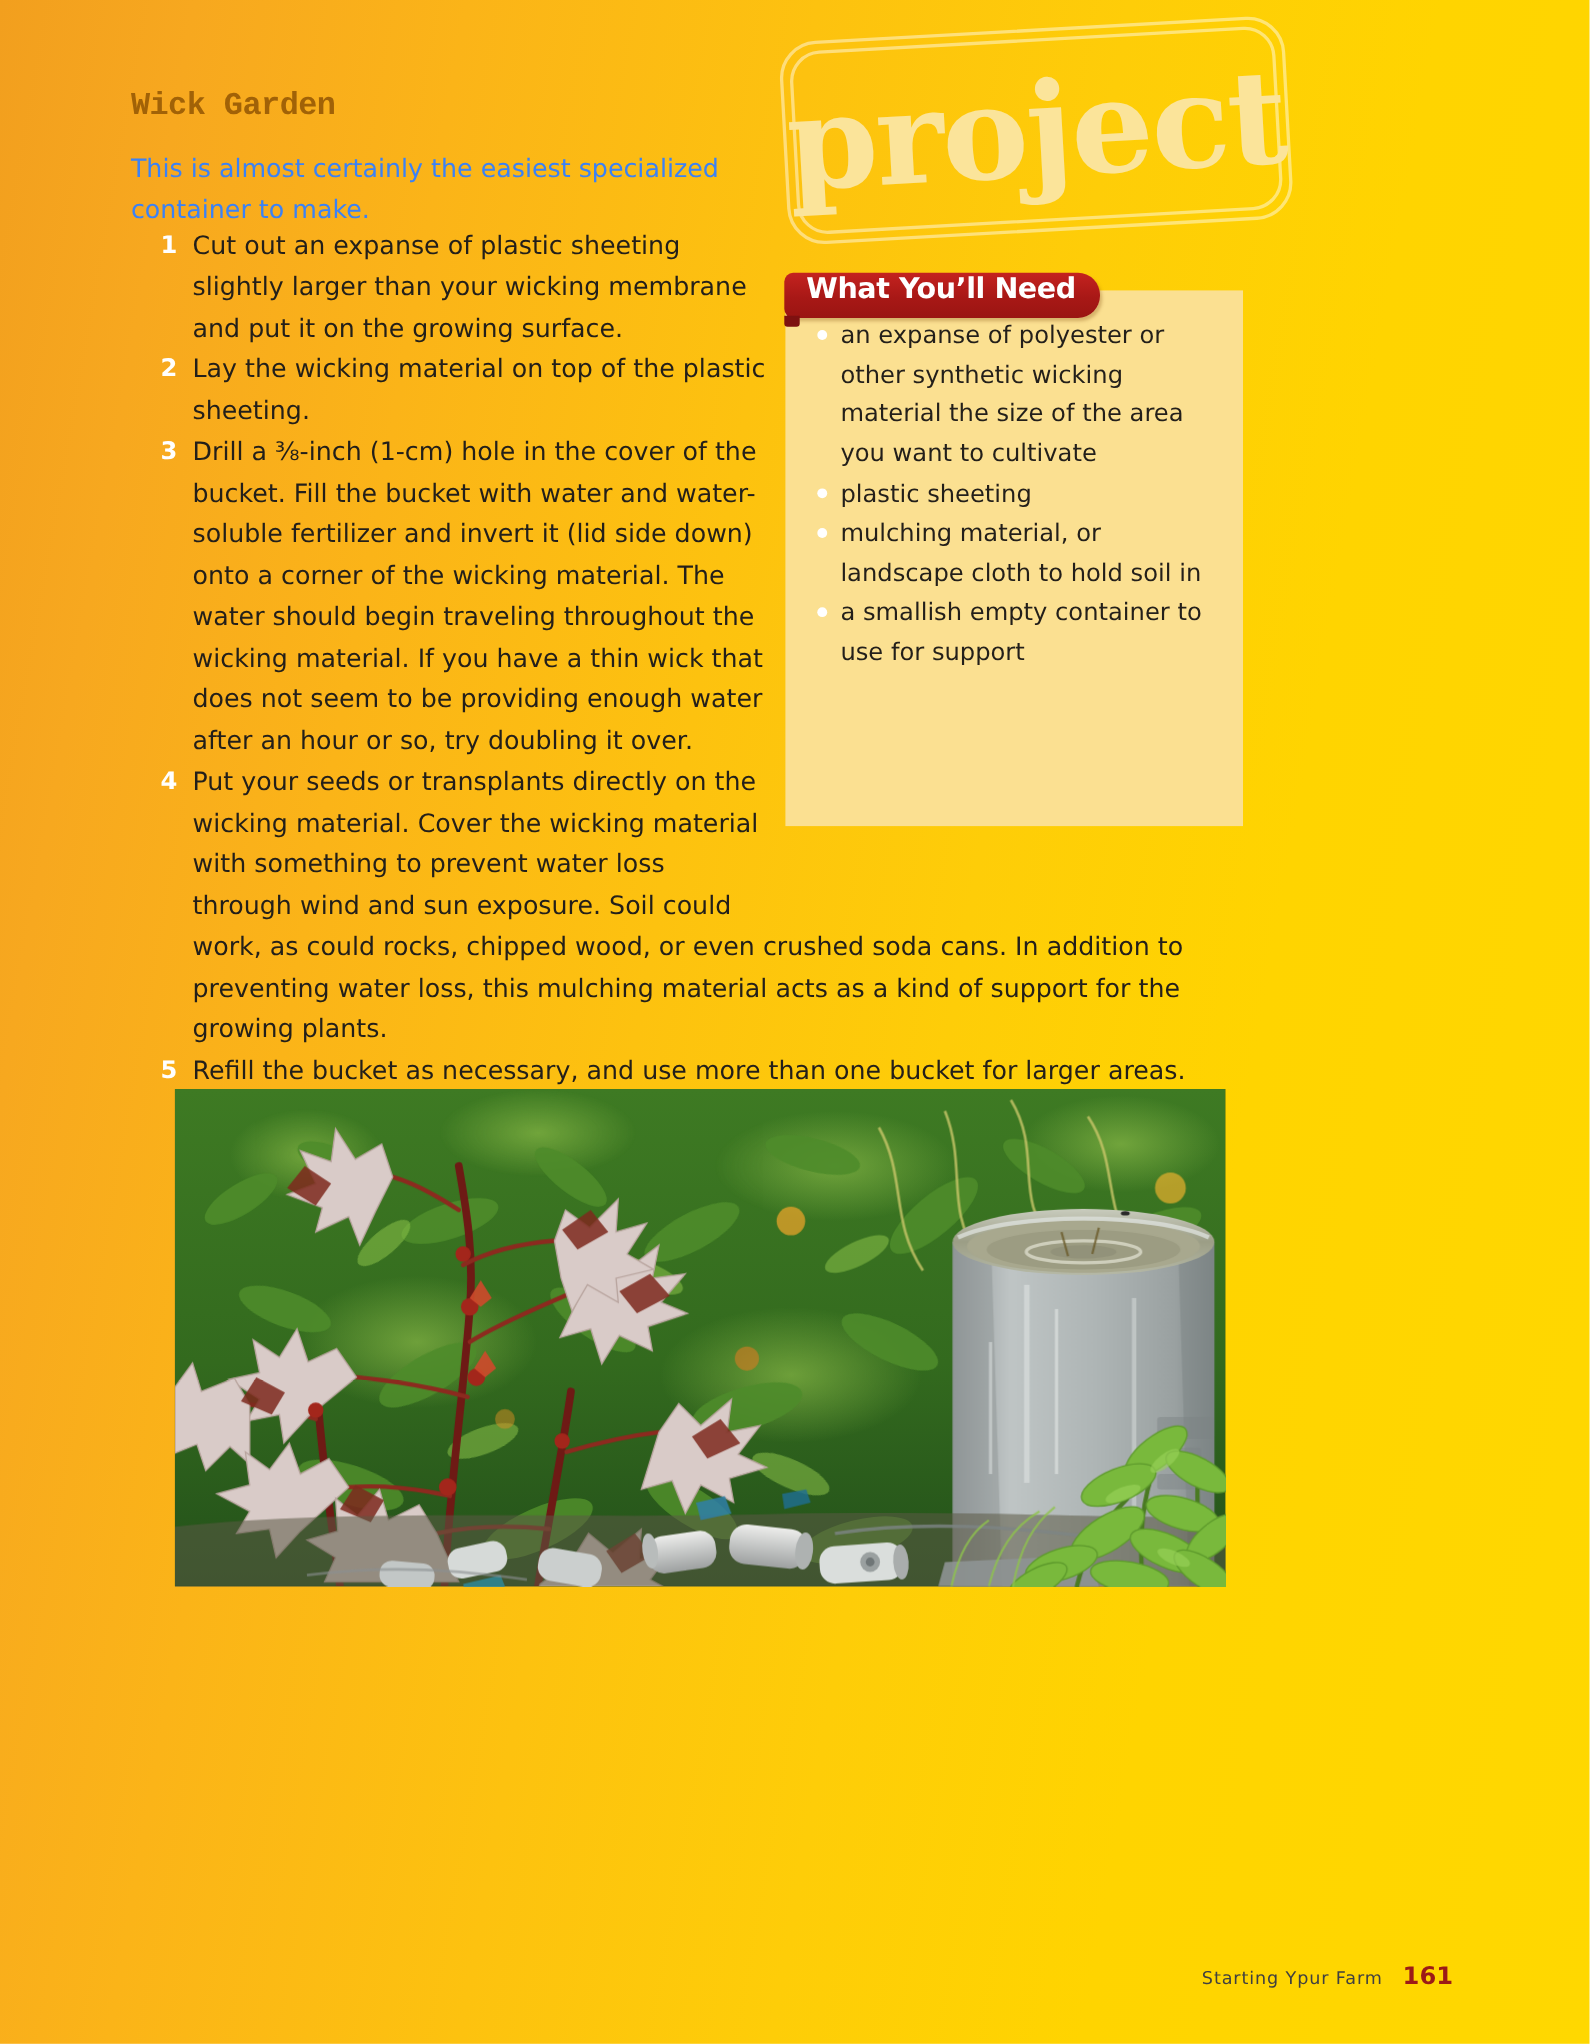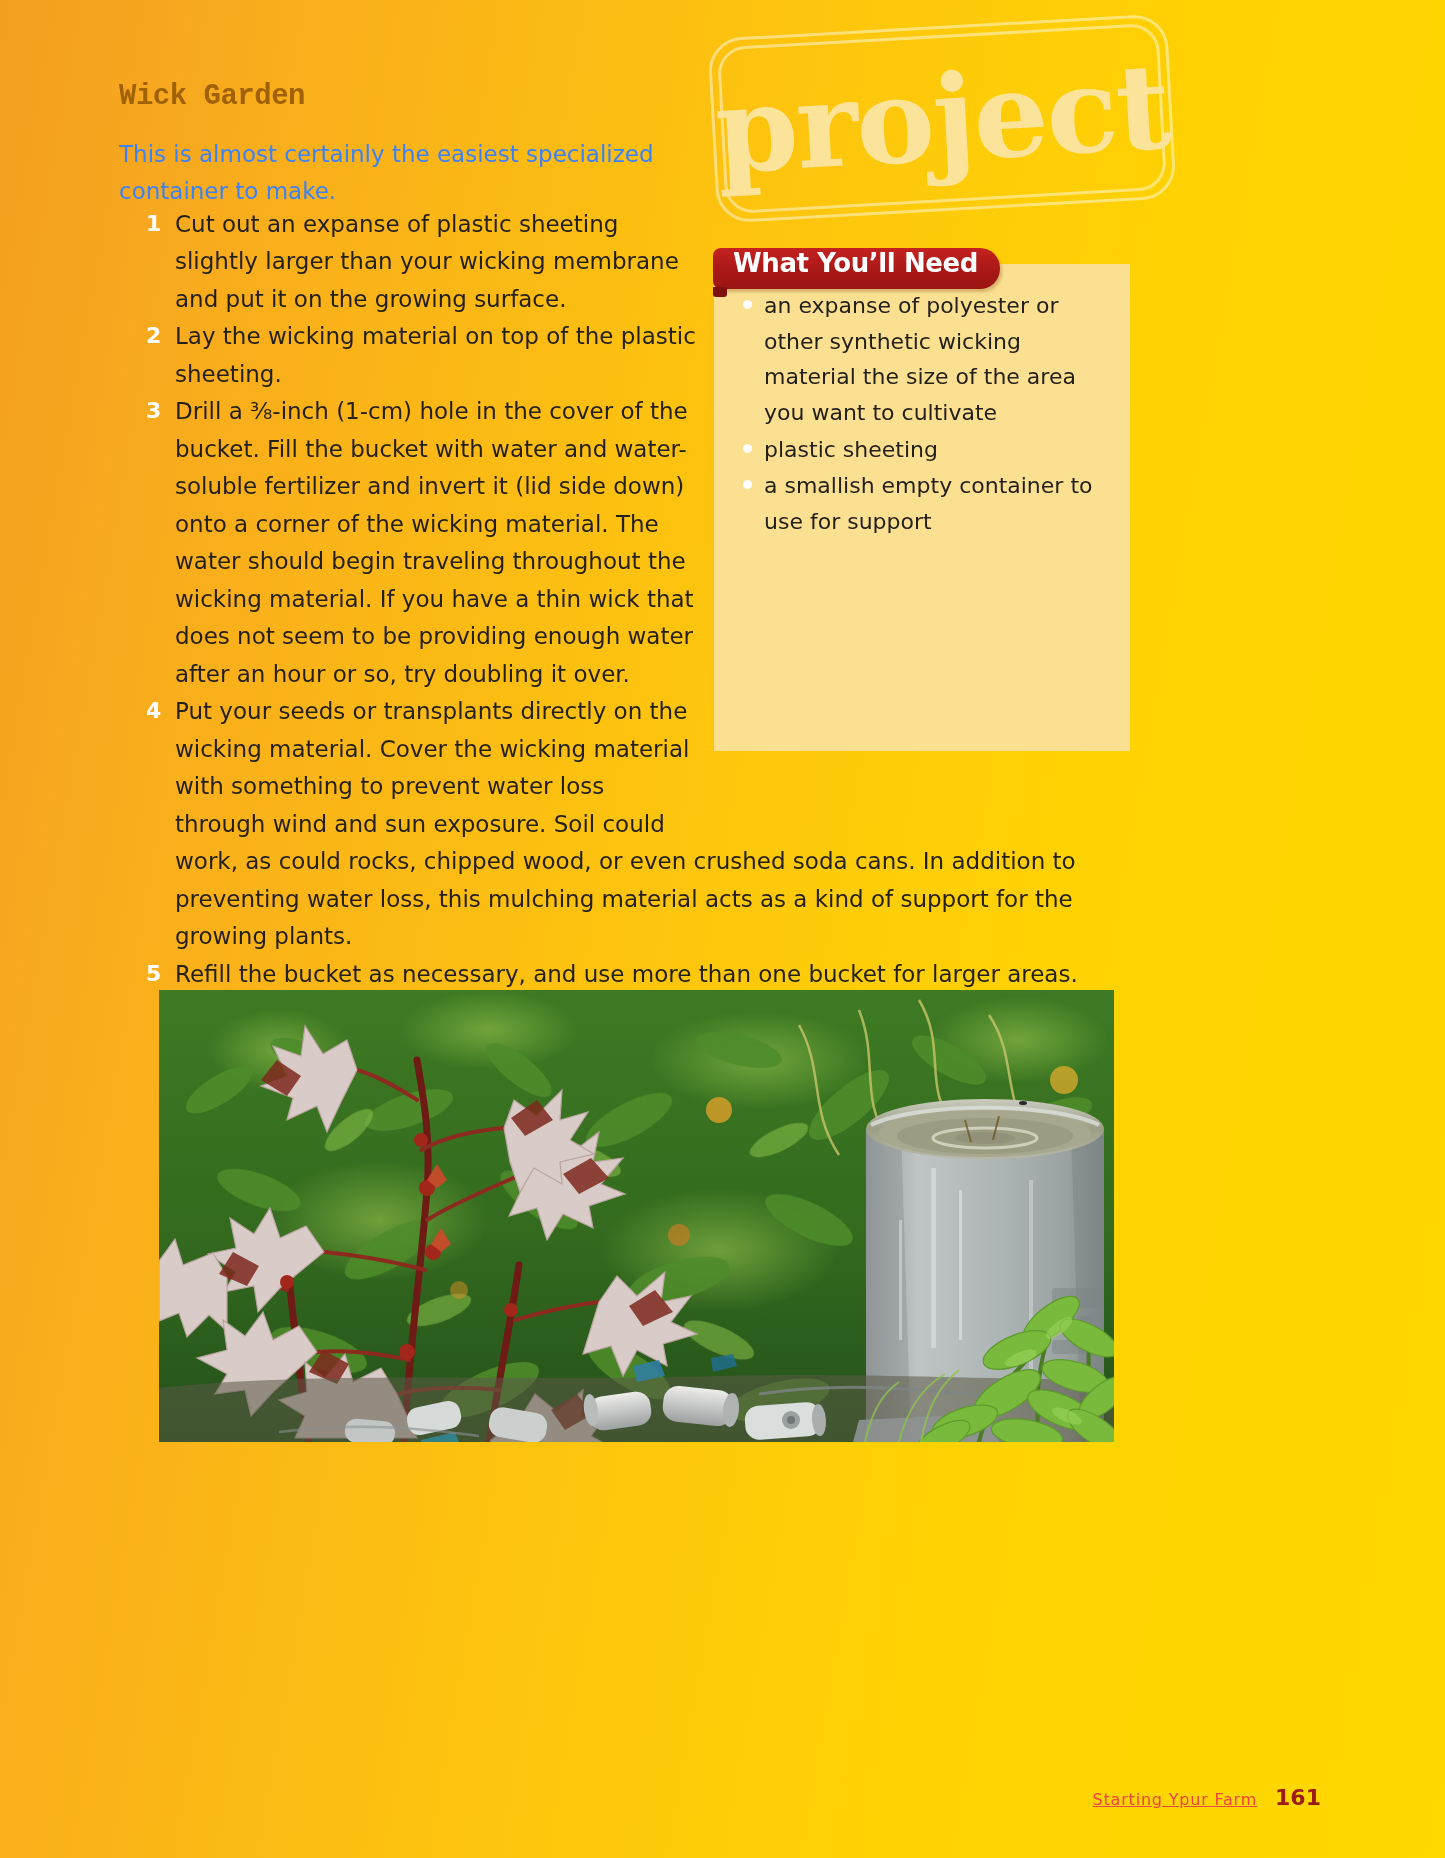--- a/index.html
+++ b/index.html
@@ -201,23 +201,22 @@
   .footer {
     position: absolute;
     right: 124px;
     bottom: 48px;
     display: flex;
     align-items: baseline;
     gap: 18px;
   }
   .footer .book {
     font-size: 16px;
-    color: #ef4444;
+    color: #404040;
     letter-spacing: 0.8px;
-    text-decoration: underline;
   }
   .footer .pageno {
     font-size: 22px;
     font-weight: bold;
     color: #9C1B17;
   }
 </style>
 </head>
 <body>
 
@@ -232,20 +231,21 @@
   <h1 class="title">Wick Garden</h1>
   <p class="intro">This is almost certainly the easiest specialized container to make.</p>
 
   <div class="need-box"></div>
   <div class="need-banner">
     <span class="label">What You’ll Need</span>
   </div>
   <ul class="need-list">
     <li><span class="dot"></span><span>an expanse of polyester or other synthetic wicking material the size of the area you want to cultivate</span></li>
     <li><span class="dot"></span><span>plastic sheeting</span></li>
+    <li><span class="dot"></span><span>mulching material, or landscape cloth to hold soil in</span></li>
     <li><span class="dot"></span><span>a smallish empty container to use for support</span></li>
   </ul>
 
   <div class="steps">
     <div class="step narrow">
       <span class="num">1</span>
       <span>Cut out an expanse of plastic sheeting slightly larger than your wicking membrane and put it on the growing surface.</span>
     </div>
     <div class="step narrow">
       <span class="num">2</span>

